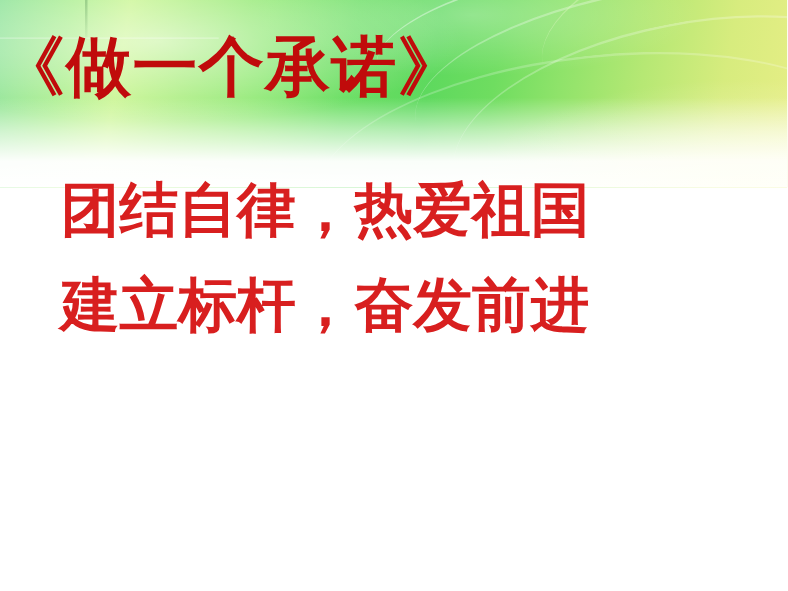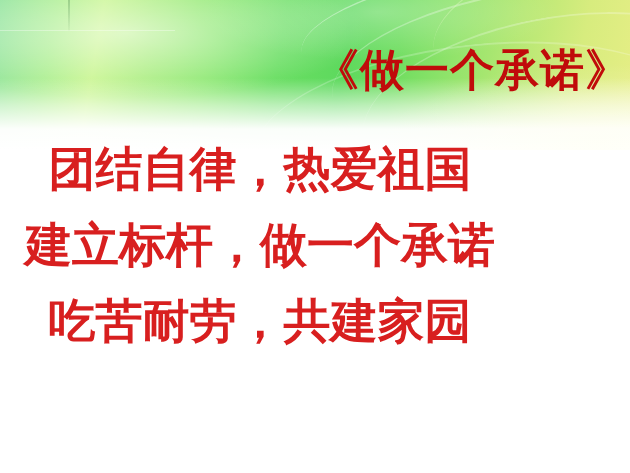--- a/index.html
+++ b/index.html
@@ -105,26 +105,26 @@
   .content {
     position: relative;
     z-index: 5;
     width: 630px;
     height: 473px;
   }
 
   .slide-title {
     position: absolute;
     left: 0;
-    top: 45px;
+    top: 29px;
     width: 630px;
-    text-align: right;
+    text-align: left;
     font-family: "Liberation Serif", "DejaVu Serif", serif;
     font-weight: bold;
-    font-size: 44px;
+    font-size: 52px;
     line-height: 52px;
     letter-spacing: 1px;
     color: #c00b0b;
     white-space: nowrap;
   }
 
   .verse-block {
     position: absolute;
     left: 0;
     top: 131px;
@@ -158,18 +158,17 @@
     <div class="bg-seam"></div>
     <div class="bg-seam-h"></div>
   </div>
 
   <div class="content">
 
     <div class="slide-title">《做一个承诺》</div>
 
     <div class="verse-block">
       <div class="verse-line">团结自律，热爱祖国</div>
-      <div class="verse-line">建立标杆，做一个承诺</div>
-      <div class="verse-line">吃苦耐劳，共建家园</div>
+      <div class="verse-line">建立标杆，奋发前进</div>
     </div>
 
   </div>
 </div>
 
 </body></html>

